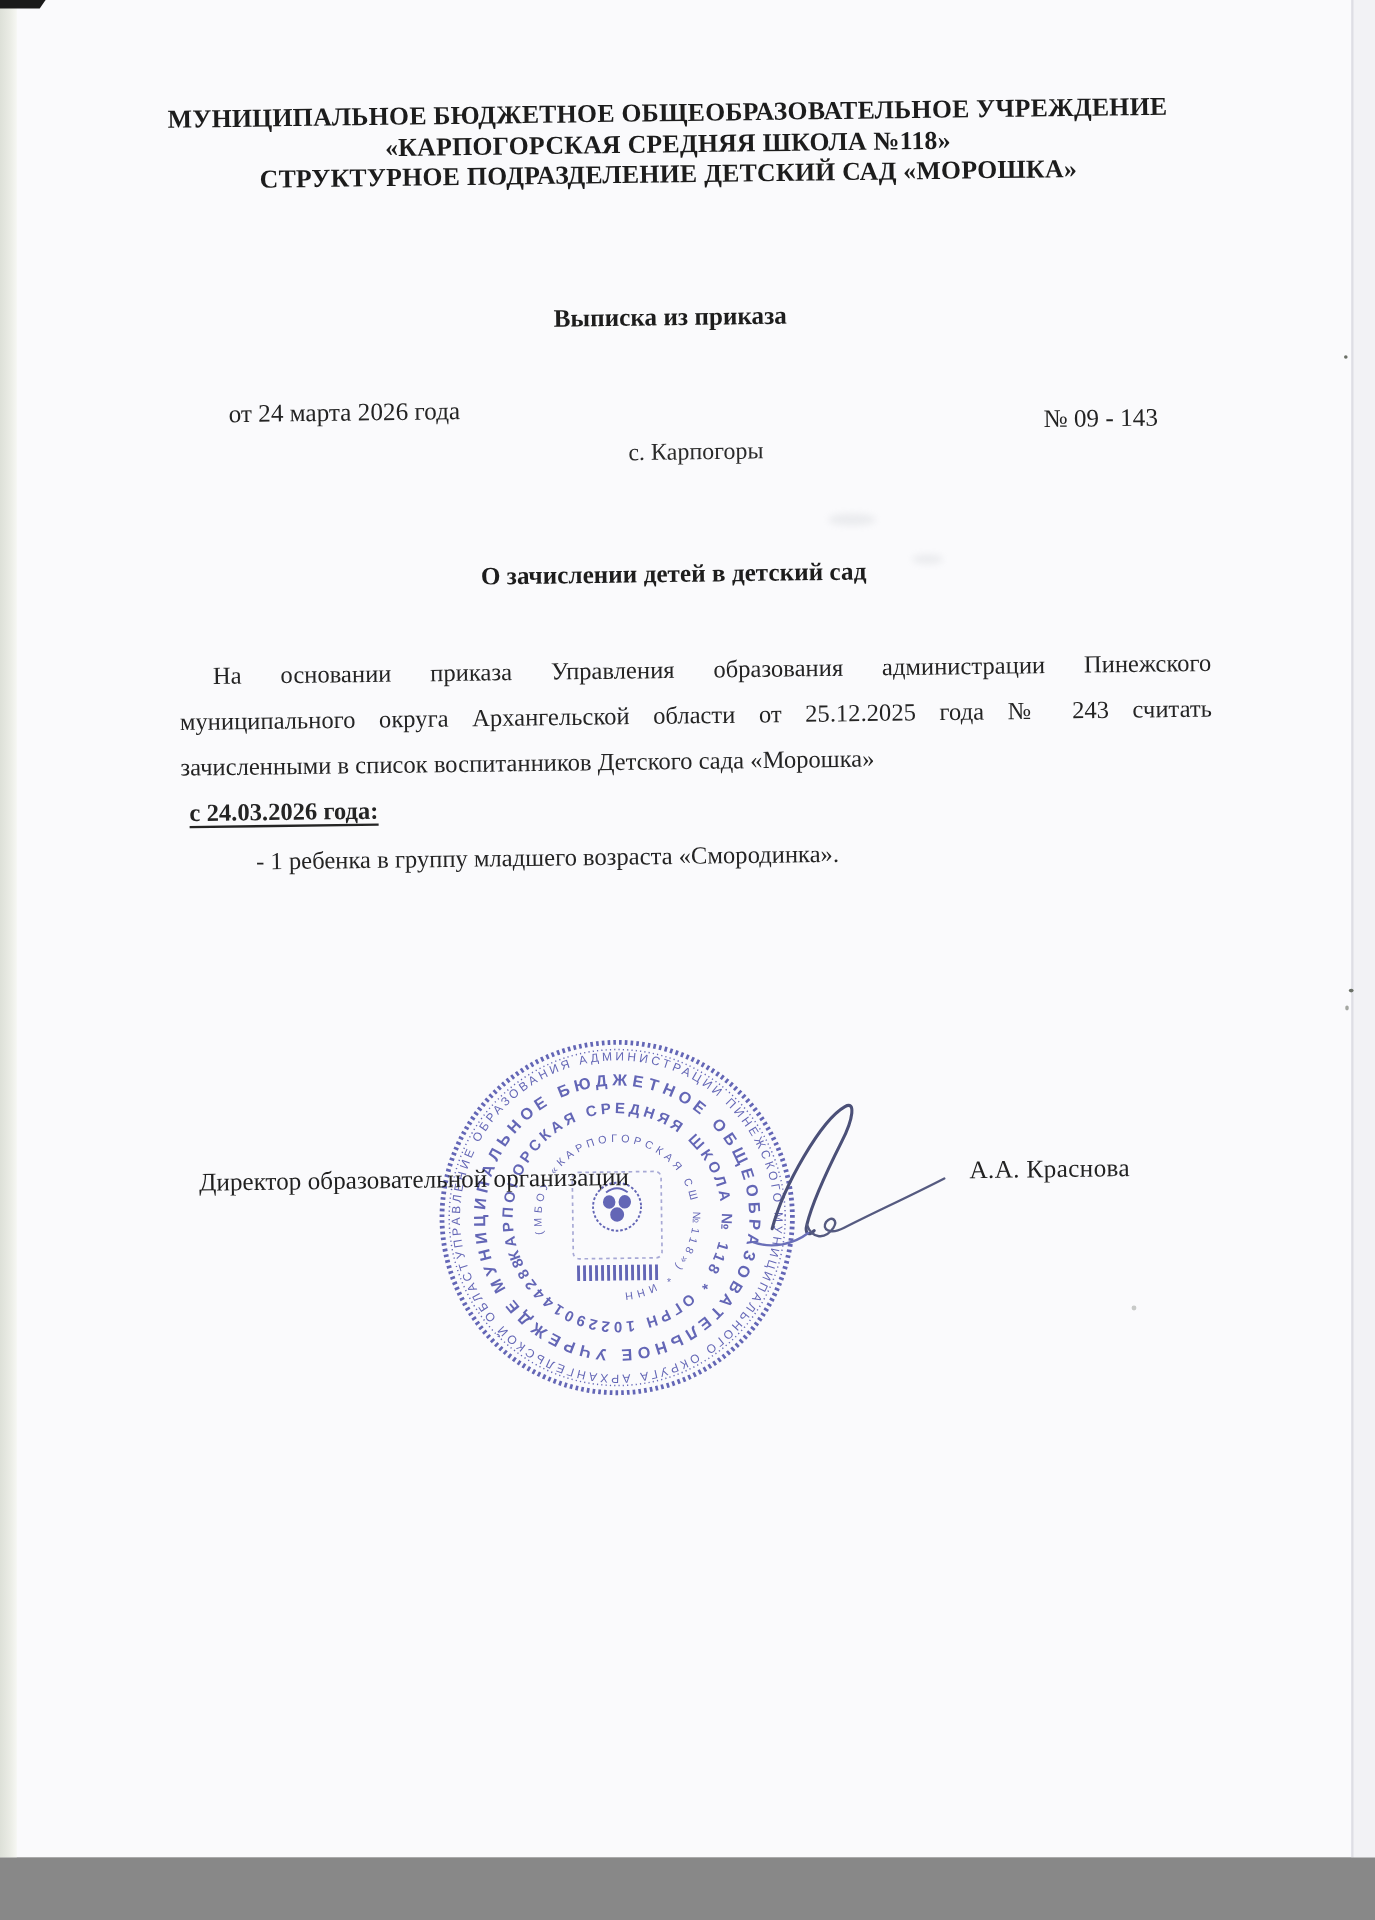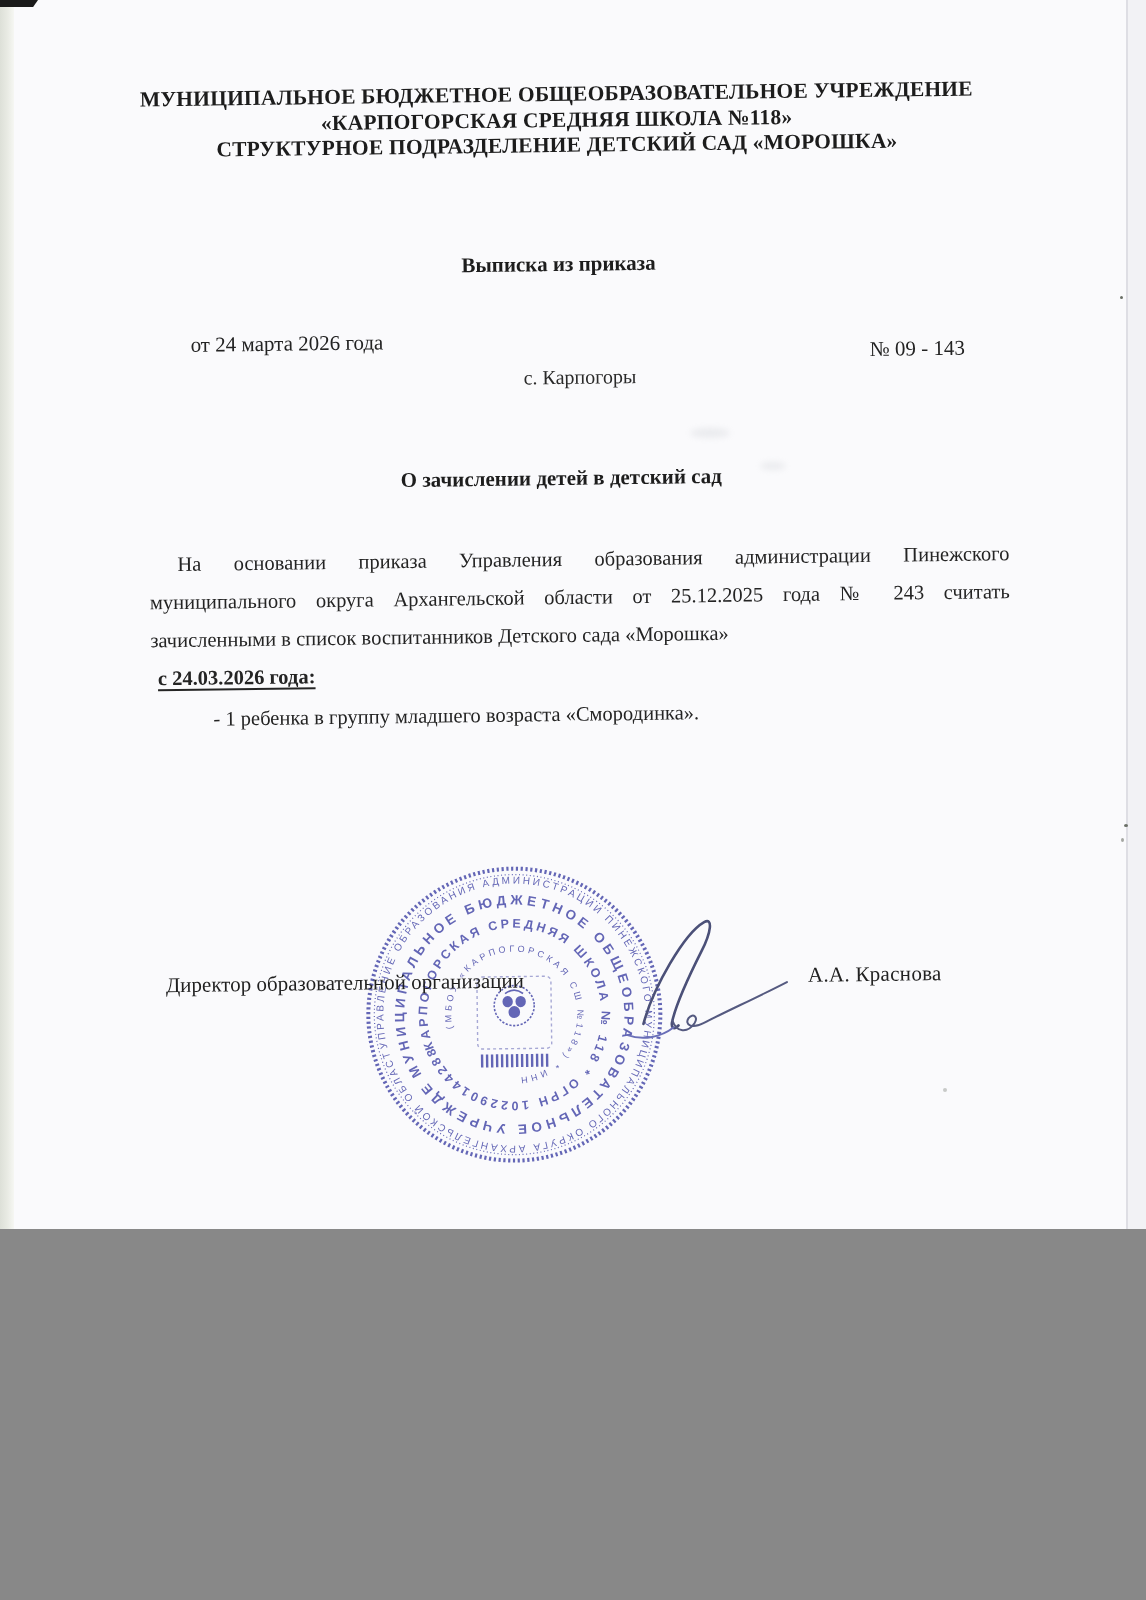--- a/index.html
+++ b/index.html
@@ -1,18 +1,18 @@
 <!DOCTYPE html>
 <html><head>
 <meta charset="utf-8">
 <style>
   html,body{margin:0;padding:0;background:#888;}
   .page{
     position:relative;
-    width:1146px;height:1229px;
+    width:1146px;height:1548px;
     background:#fafafc;
     overflow:hidden;
     font-family:"Liberation Serif","DejaVu Serif",serif;
     color:#222;
   }
   
   .edge-left{position:absolute;left:0;top:0;width:14px;height:1600px;
     background:linear-gradient(to right,#dde0d8 0%,#e9ebe4 55%,#f6f7f3 100%);z-index:6;}
   .edge-top-sliver{position:absolute;left:0;top:0;width:38px;height:7px;background:#1a1a1a;
     transform:skewX(-35deg);transform-origin:top left;z-index:7;}

